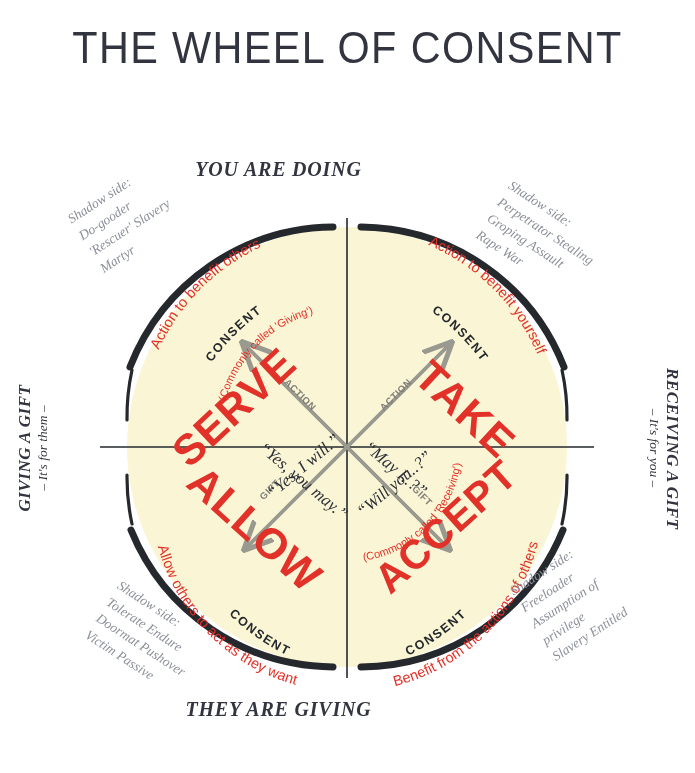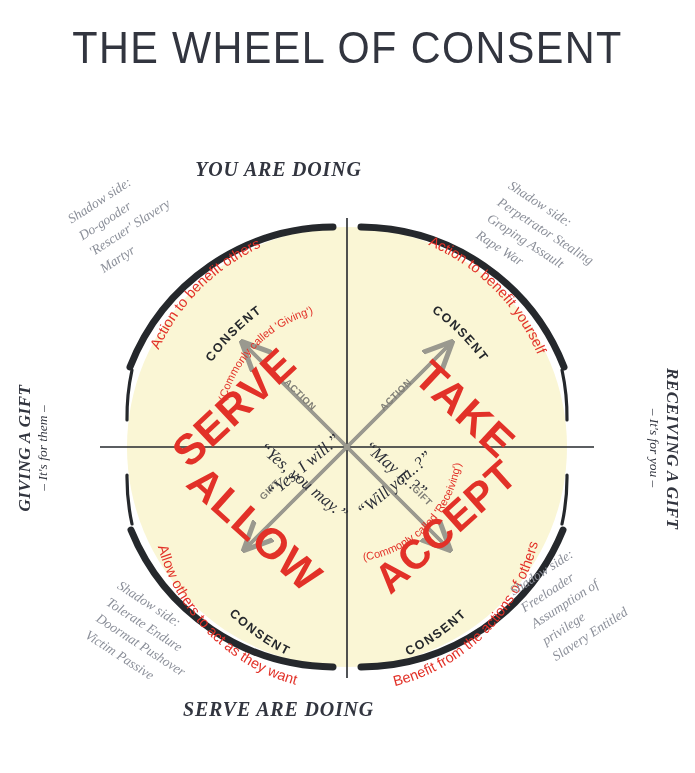--- a/index.html
+++ b/index.html
@@ -149,21 +149,21 @@
   <g font-family="Liberation Serif, serif" font-style="italic" font-size="17" fill="#2c2f38">
     <text transform="translate(307,370) rotate(-40)" text-anchor="middle">“Yes, I will.”</text>
     <text transform="translate(392,373) rotate(40)" text-anchor="middle">“May I..?”</text>
     <text transform="translate(300,385) rotate(40)" text-anchor="middle">“Yes, you may.”</text>
     <text transform="translate(398,388) rotate(-40)" text-anchor="middle">“Will you..?”</text>
   </g>
 </svg>
 </div>
 
 <div id="label-you-are-doing">YOU ARE DOING</div>
-<div id="label-they-are-doing">SERVE ARE DOING</div>
+<div id="label-they-are-doing">THEY ARE GIVING</div>
 
 <div class="edge-label side-left">
   <div class="edge-main">GIVING A GIFT</div>
   <div class="edge-sub">– It's for them –</div>
 </div>
 
 <div class="edge-label side-right">
   <div class="edge-main">RECEIVING A GIFT</div>
   <div class="edge-sub">– It's for you –</div>
 </div>

